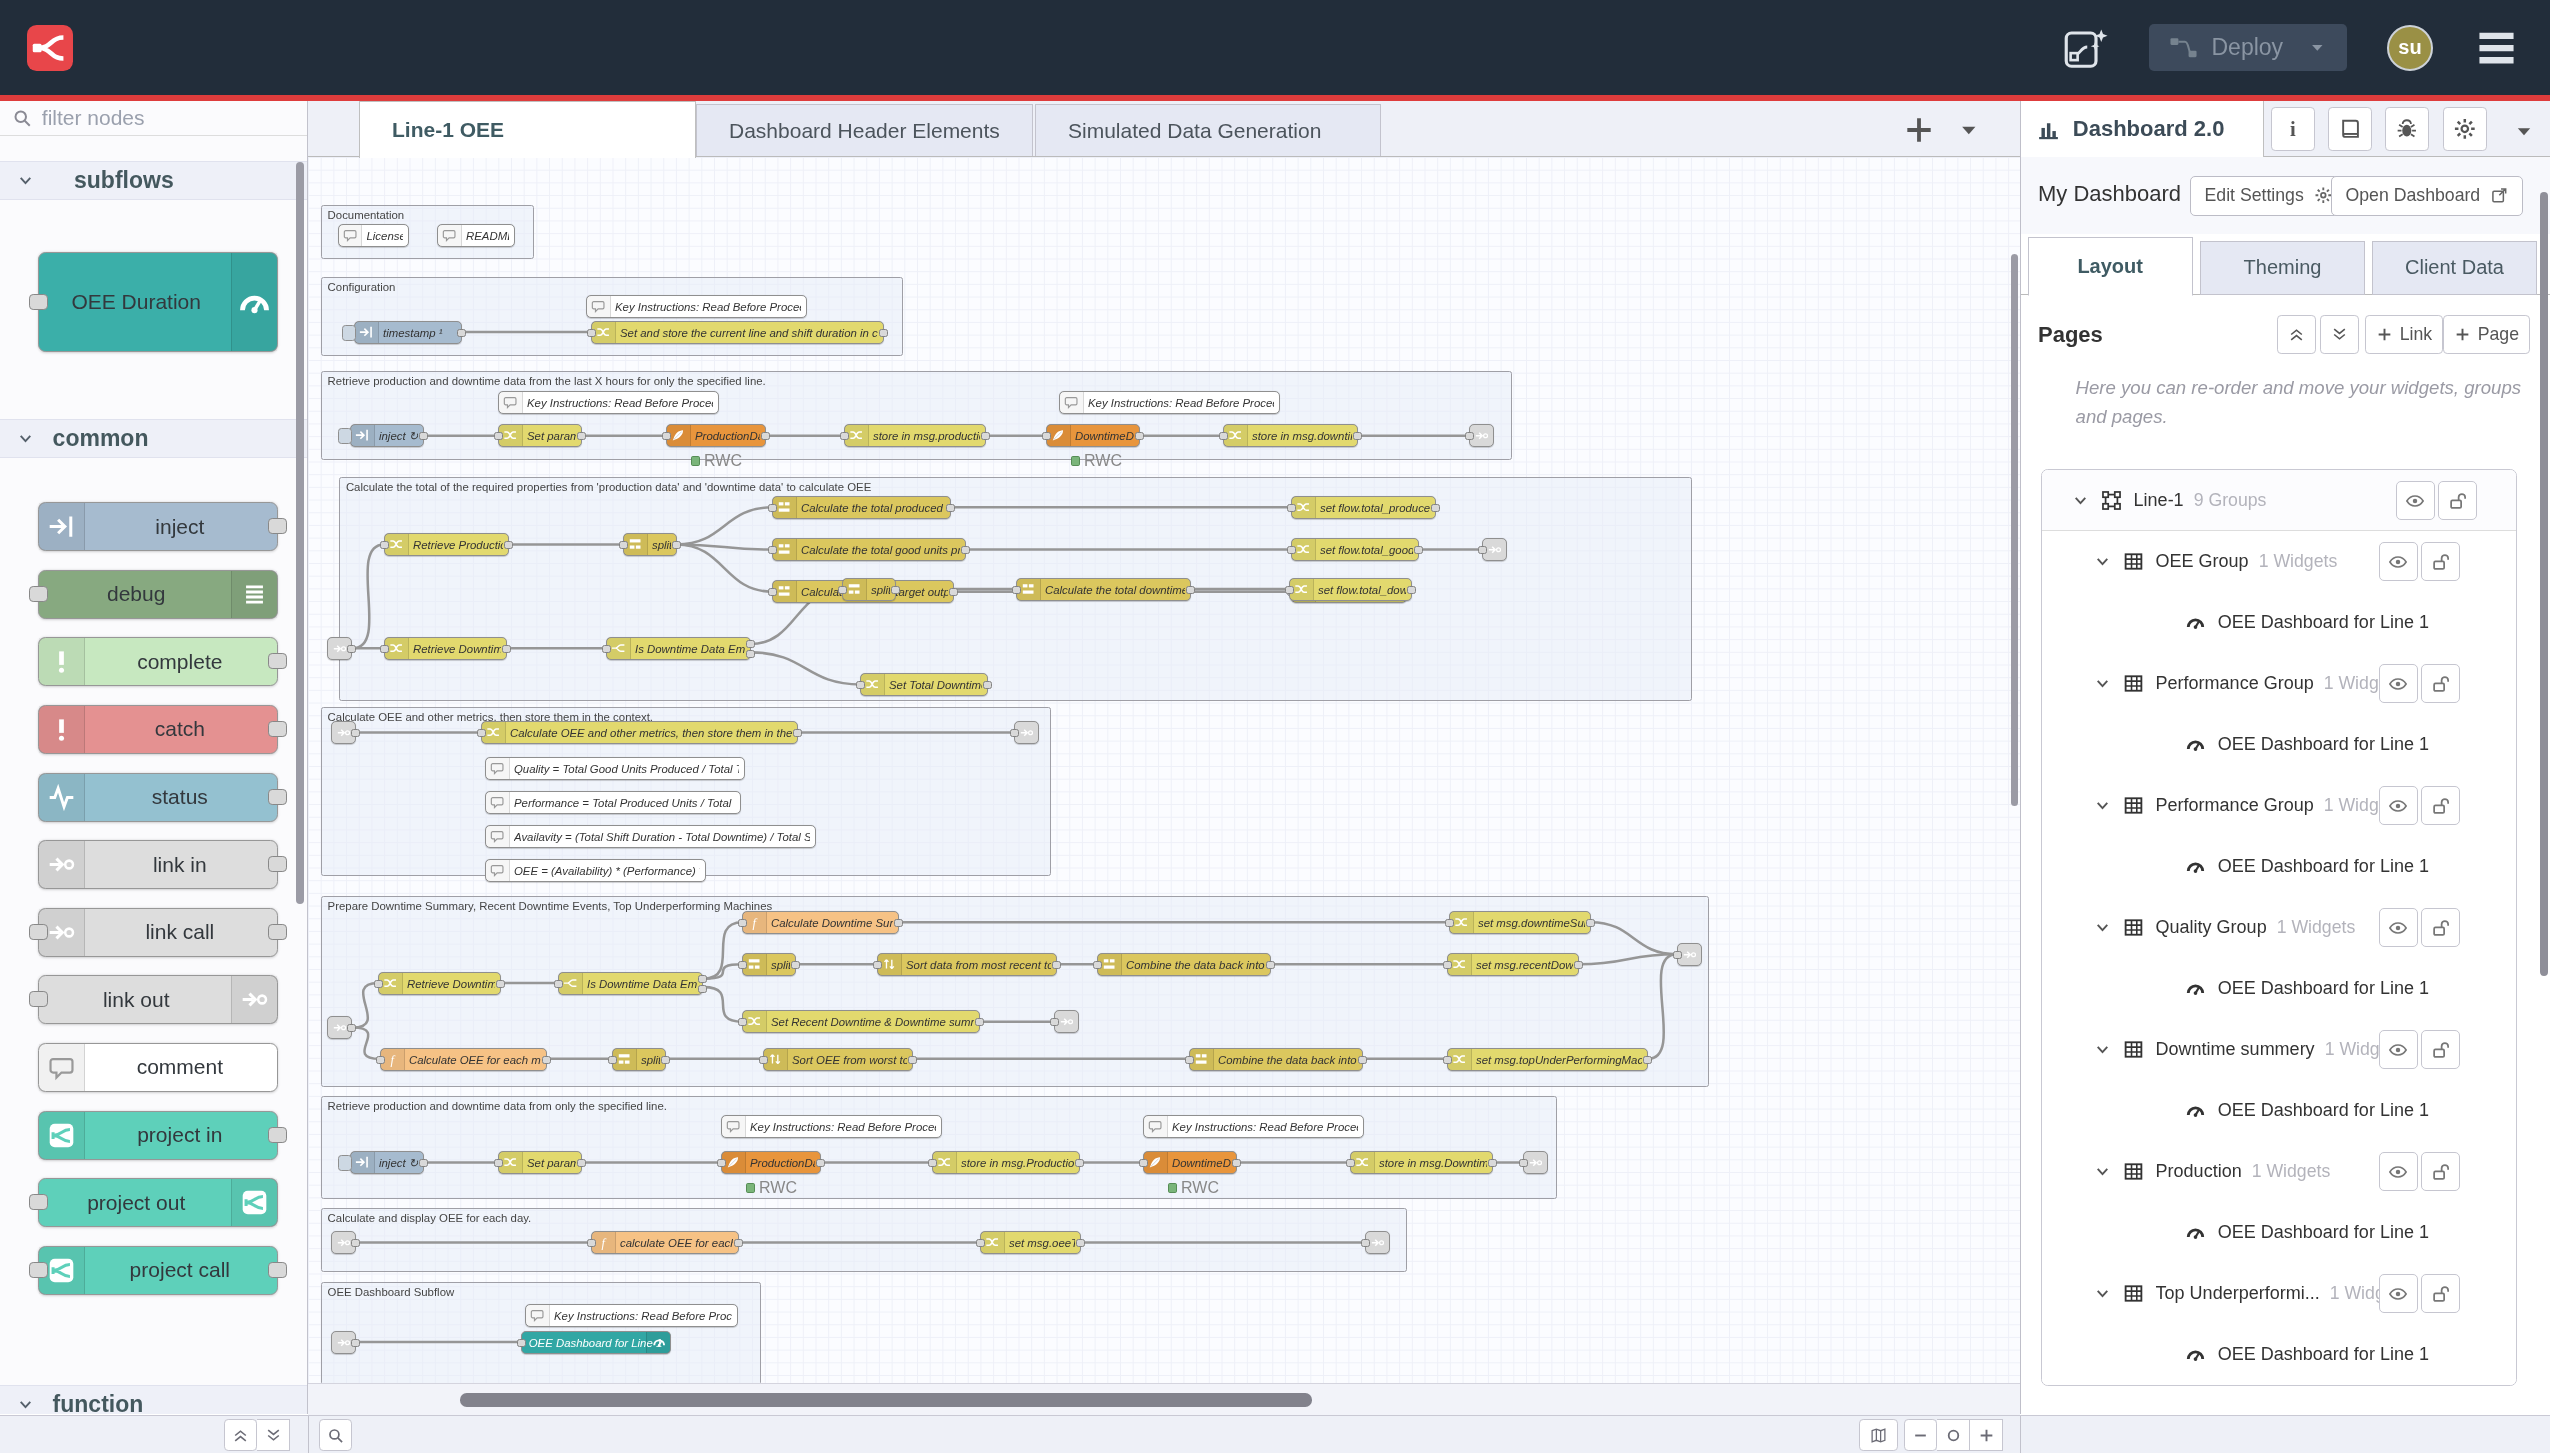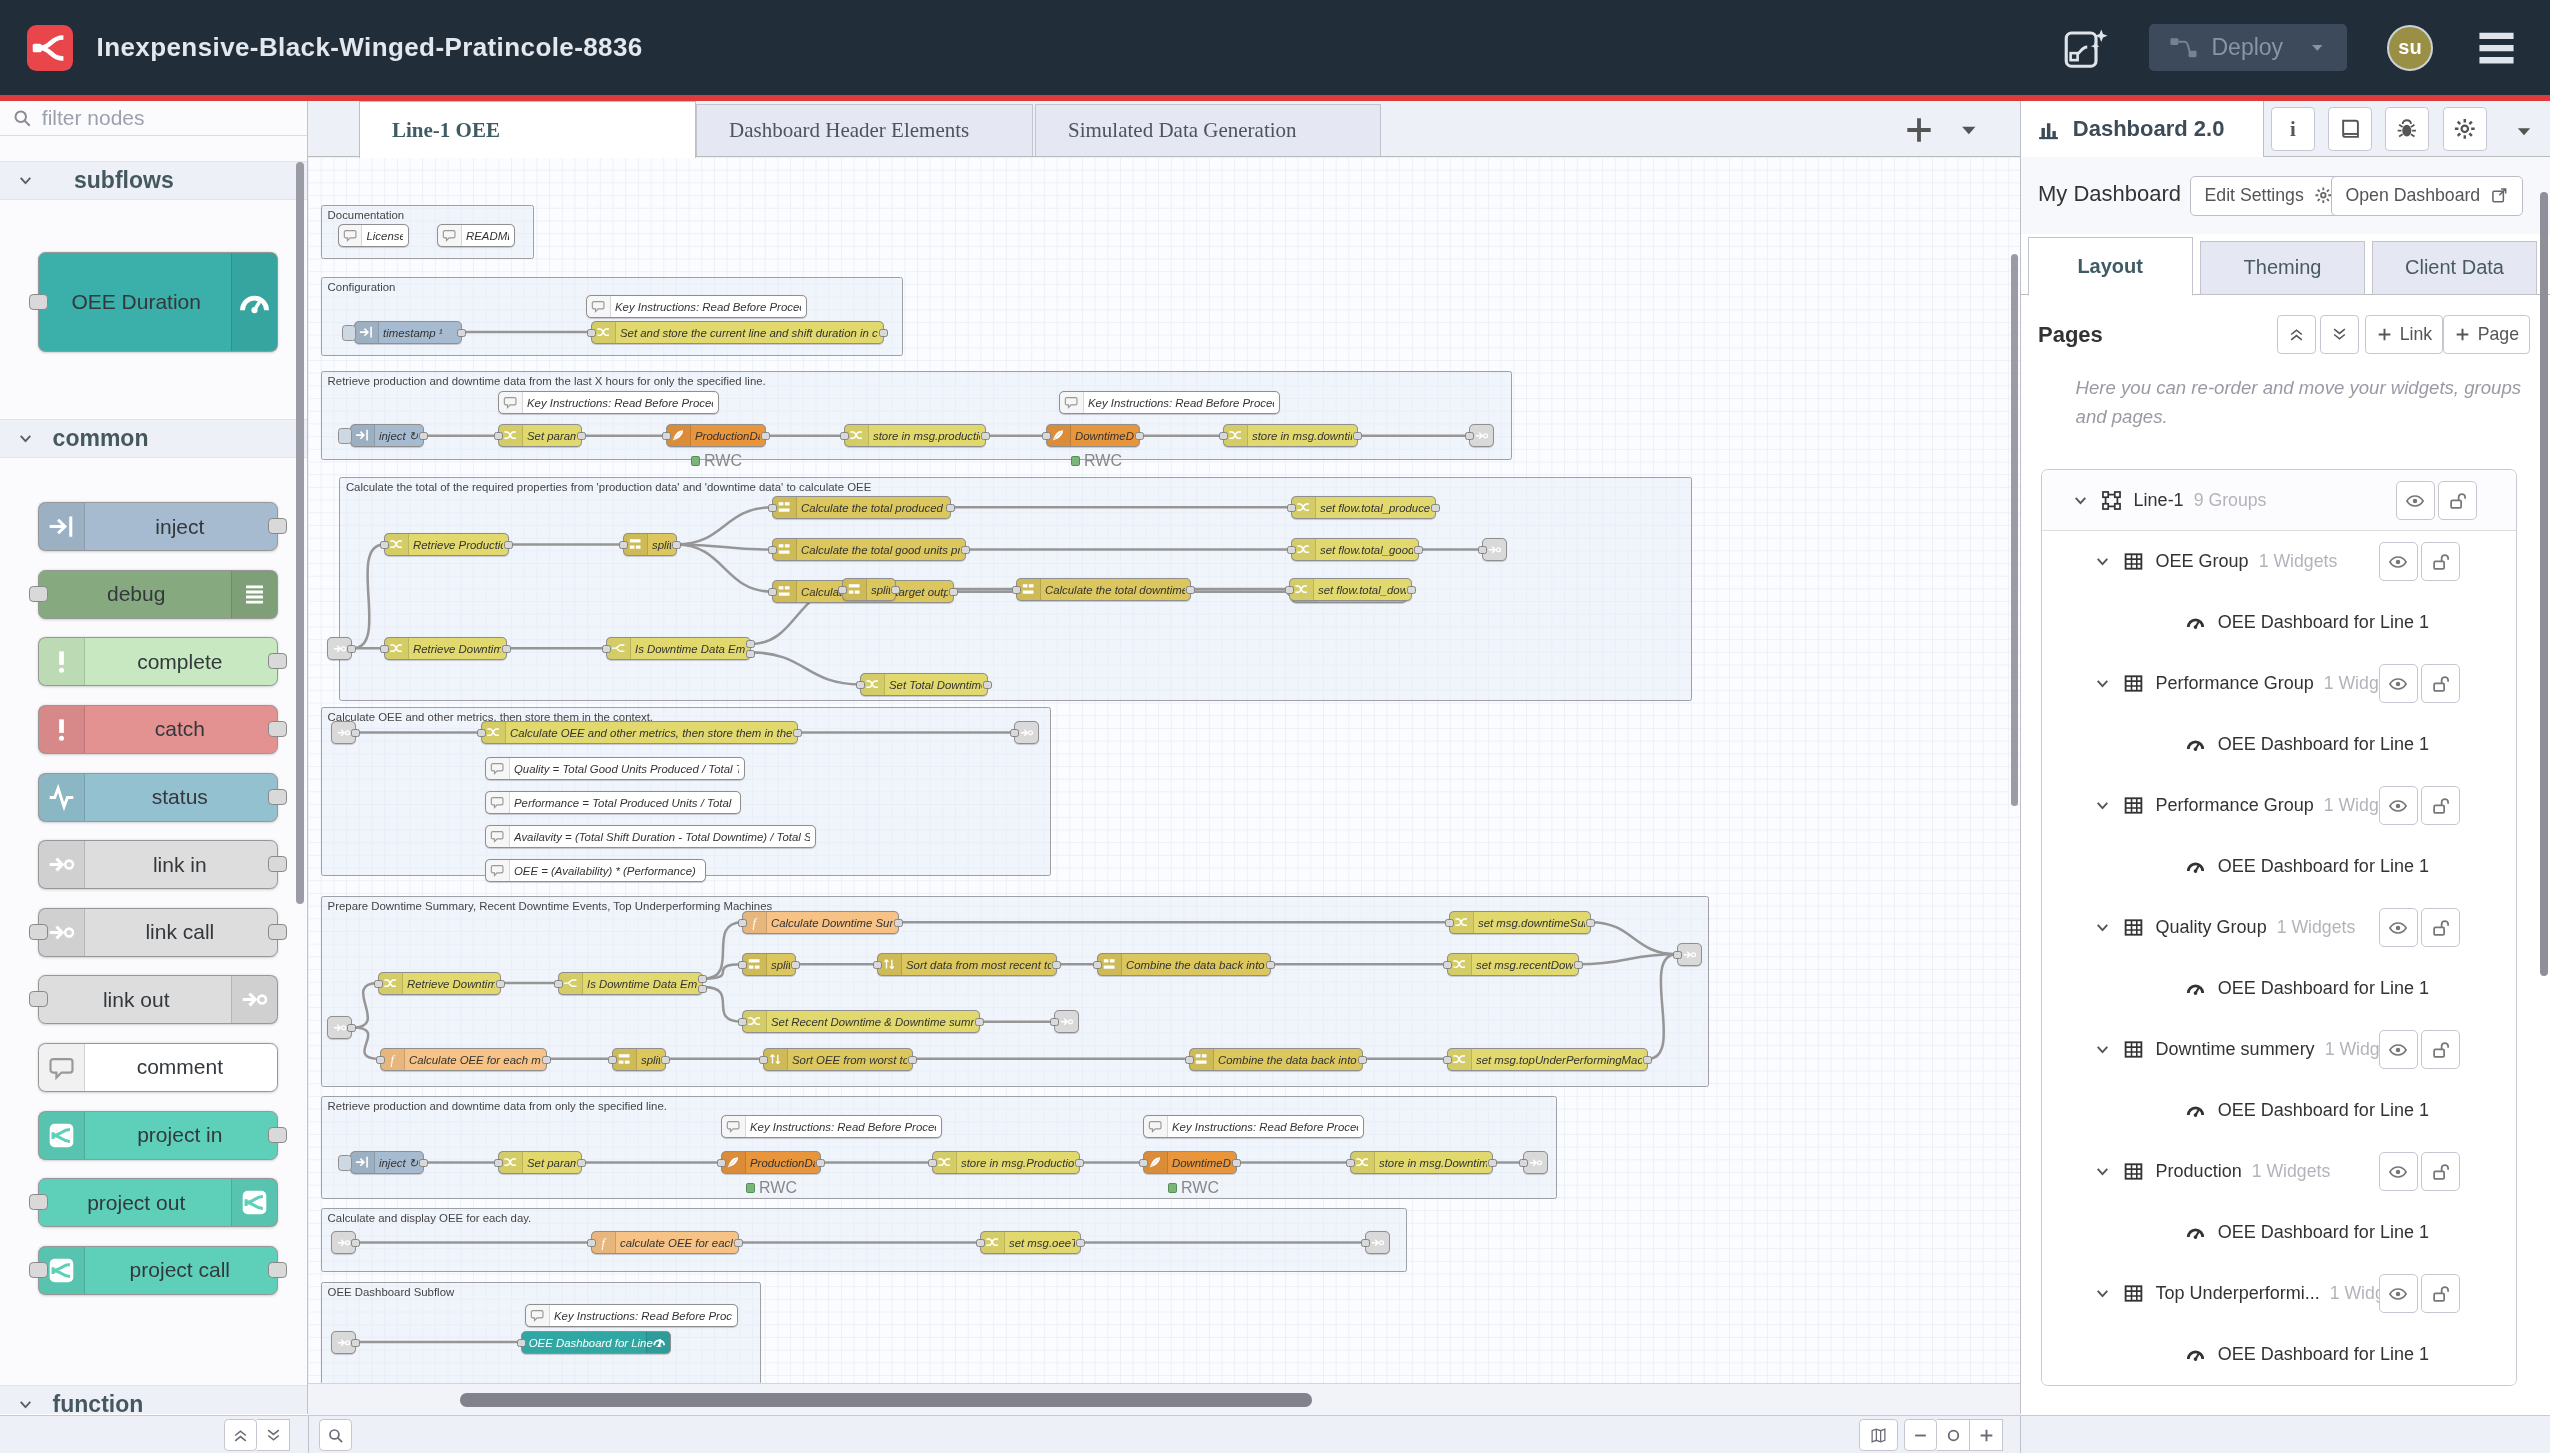--- a/index.html
+++ b/index.html
@@ -41,21 +41,21 @@
   .picon.left { left:0; border-right:0.8px solid rgba(0,0,0,.12); }
   .picon.right { right:0; border-left:0.8px solid rgba(0,0,0,.12); }
   .picon svg { width:27px; height:27px; }
   .pitem.tall .picon svg { width:35px; height:35px; }
   .pport { position:absolute; width:19.4px; height:16px; background:#d9d9d9; border:0.8px solid #888; border-radius:4.2px; top:50%; margin-top:-8.4px; }
   .pport.l { left:-10px; } .pport.r { right:-10px; }
   #palette-scrollbar { position:absolute; right:3.4px; top:61px; width:7.6px; height:742px; background:#9b9ba5; border-radius:4.2px; }
 
   
   #tabbar { position:absolute; left:308px; top:101px; width:1712px; height:56px; background:#eef0f7; border-bottom:0.8px solid #bbb; }
-  .ctab { position:absolute; top:3.4px; height:52px; background:#e5e8f3; border:0.8px solid #c3c3cd; border-bottom:none; display:flex; align-items:center; padding:0 32px; font-size:21px; color:#4c545c;font-family:Liberation Serif, serif; }
+  .ctab { position:absolute; top:3.4px; height:52px; background:#e5e8f3; border:0.8px solid #c3c3cd; border-bottom:none; display:flex; align-items:center; padding:0 32px; font-size:21px; color:#4c545c; }
   .ctab.active { top:0; height:57px; background:#fff; border-color:#bfbfbf; font-weight:bold; color:#3f5b63; z-index:2; }
   #tab-plus { position:absolute; right:84px; top:11.8px; width:34px; height:34px; color:#555; }
   #tab-caret { position:absolute; right:39px; top:17px; width:23.6px; height:23.6px; color:#555; }
 
   
   #canvas { position:absolute; left:308px; top:157px; width:1712px; height:1226px; overflow:hidden;
     background-color:#fbfcff;
     background-image:linear-gradient(#eef0f8 0.8px, transparent 0.8px), linear-gradient(90deg, #eef0f8 0.8px, transparent 0.8px);
     background-size:12.7px 12.7px; }
   #canvas-inner { position:absolute; left:0; top:0; width:1712px; height:1226px; }
@@ -131,21 +131,20 @@
 <body>
 
 <div id="header">
   <div id="logo" class="icon">
     <svg viewBox="0 0 24 24">
         <rect width="24" height="24" rx="5" fill="#e8464a"></rect>
         <path d="M19 6.5c-7 0-6 5.5-13 5.5 7 0 6 5.5 13 5.5" fill="none" stroke="#fff" stroke-width="2.4"></path>
         <rect x="3" y="9.8" width="4.6" height="4.4" rx="0.8" fill="#fff"></rect>
       </svg>
   </div>
-  <div id="title">Inexpensive-Black-Winged-Pratincole-8836</div>
   <div id="hdr-right">
     <div id="ai-flow-btn" class="icon">
       <svg viewBox="0 0 28 26">
           <rect x="3" y="4" width="17" height="19" rx="3" fill="none" stroke="currentColor" stroke-width="1.8"></rect>
           <path d="M7 17c4 0 4-5 8-5" stroke="currentColor" fill="none" stroke-width="1.6"></path>
           <rect x="5.5" y="15.5" width="4" height="4" fill="#222d3a" stroke="currentColor" stroke-width="1.5"></rect>
           <path d="M23 2l1 2.6 2.6 1-2.6 1-1 2.6-1-2.6-2.6-1 2.6-1 1-2.6z" fill="currentColor"></path>
           <path d="M19.5 9l.7 1.8 1.8.7-1.8.7-.7 1.8-.7-1.8-1.8-.7 1.8-.7.7-1.8z" fill="currentColor"></path>
         </svg>
     </div>

